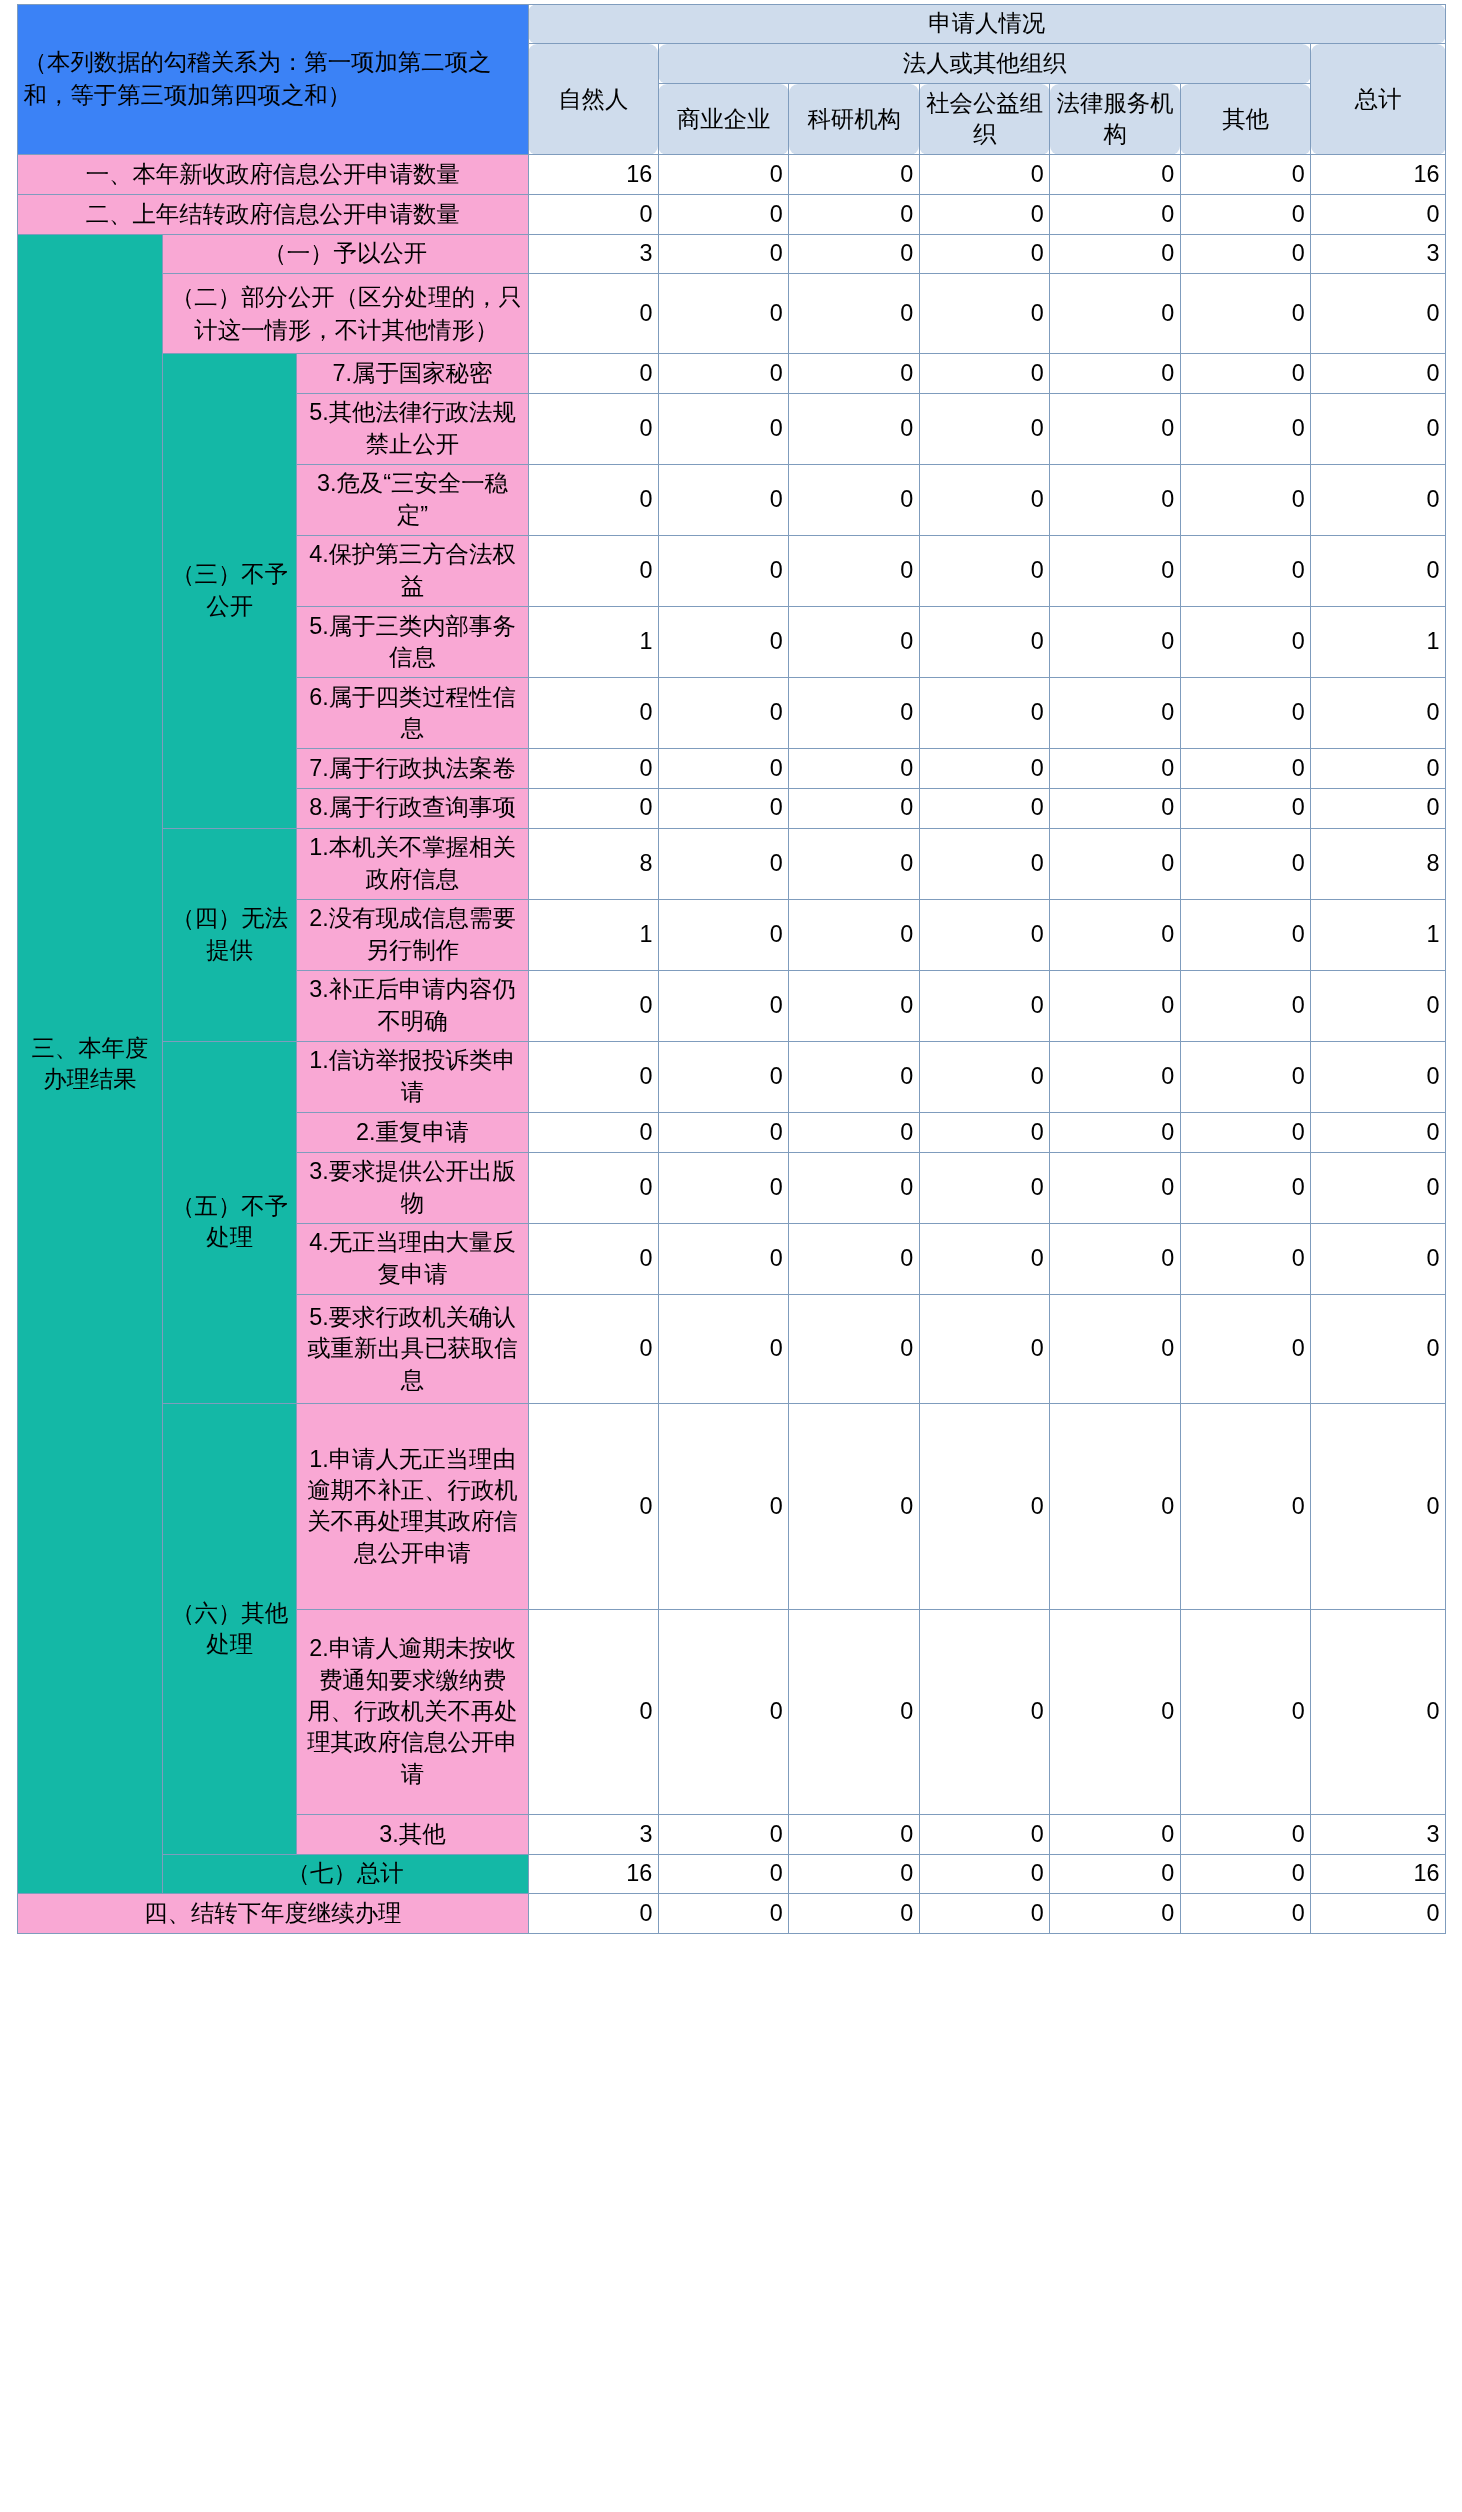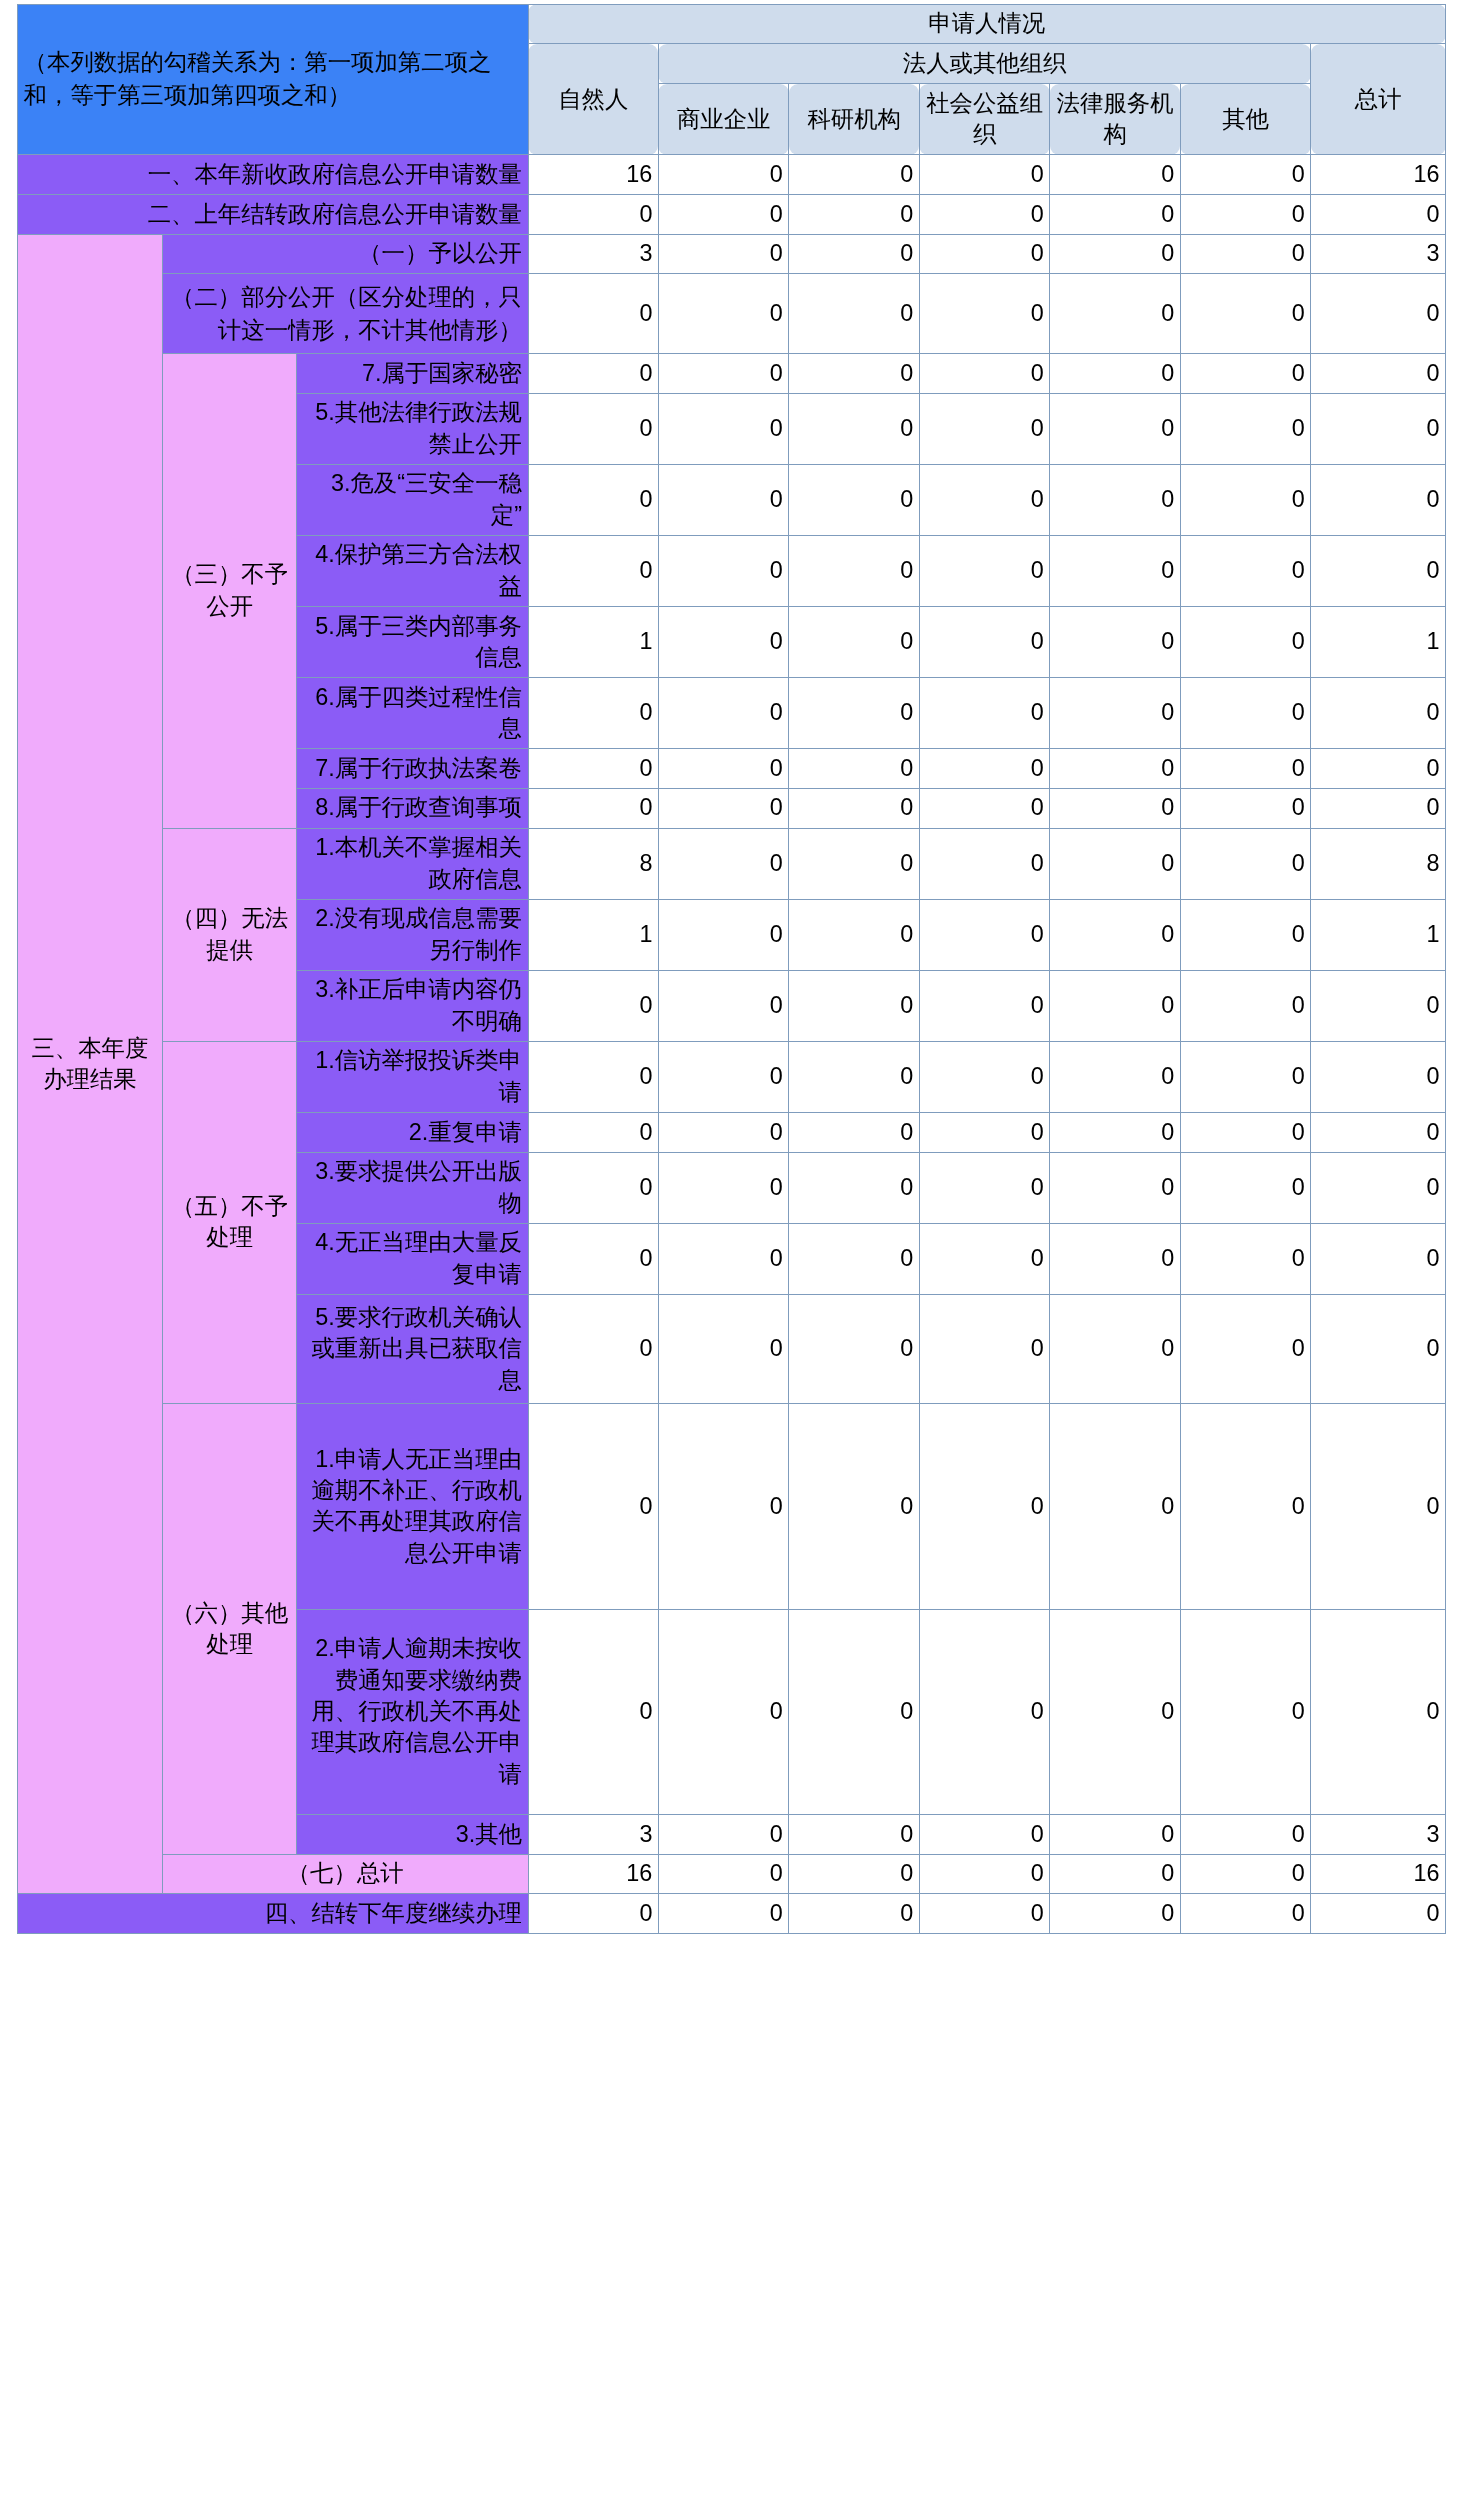--- a/index.html
+++ b/index.html
@@ -36,26 +36,26 @@
     border-radius: 9px;
   }
   .corner {
     background: #3b82f6;
     text-align: left;
     line-height: 1.45;
     padding: 7.5px 7.5px;
     margin-top: 31px;
   }
   .lbl-center {
-    background: #f0abfc;
+    background: #14b8a6;
     text-align: center;
   }
   .lbl-left {
-    background: #8b5cf6;
-    text-align: right;
+    background: #f9a8d4;
+    text-align: center;
   }
   .num {
     background: #ffffff;
     text-align: right;
     padding-right: 9.4px;
   }
   
   col.c-l1 { width: 141px; }
   col.c-l2 { width: 131px; }
   col.c-l3 { width: 225px; }

